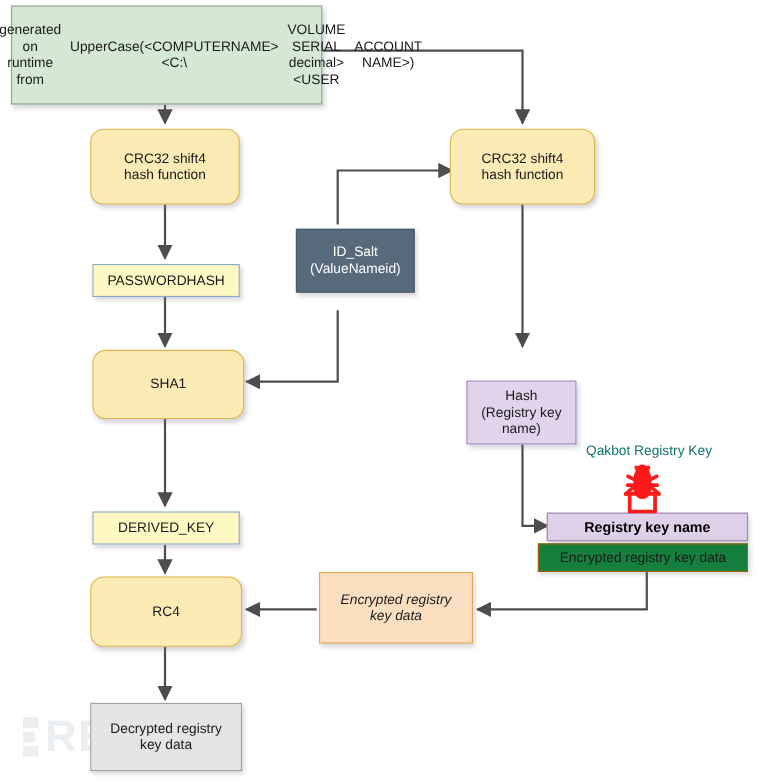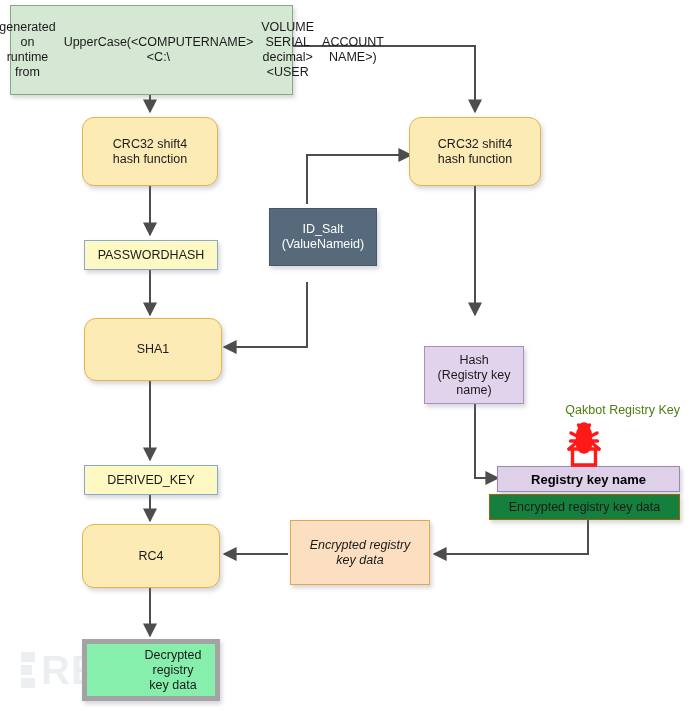--- a/index.html
+++ b/index.html
@@ -58,31 +58,30 @@
   }
   .n-purple {
     background: #e2d3ec;
     border: 1px solid #a98fbb;
   }
   .n-orange {
     background: #fbdfc0;
     border: 1px solid #e0a94a;
   }
   .n-lime {
-    background: #86efac;
-    border: 5px solid #a3a3a3;
-    padding-left: 44px;
+    background: #e5e5e5;
+    border: 1px solid #a3a3a3;
   }
 
   
   #qakbot-label {
     position: absolute;
     font-size: 12.5px;
-    color: #4d7c0f;
-    text-align: right;
+    color: #0f766e;
+    text-align: center;
     z-index: 4;
   }
   .regkey-name {
     background: #dfd0ea;
     border: 1px solid #9c87ae;
     font-weight: bold;
     font-size: 13px;
     color: #000;
   }
   .regkey-data {

